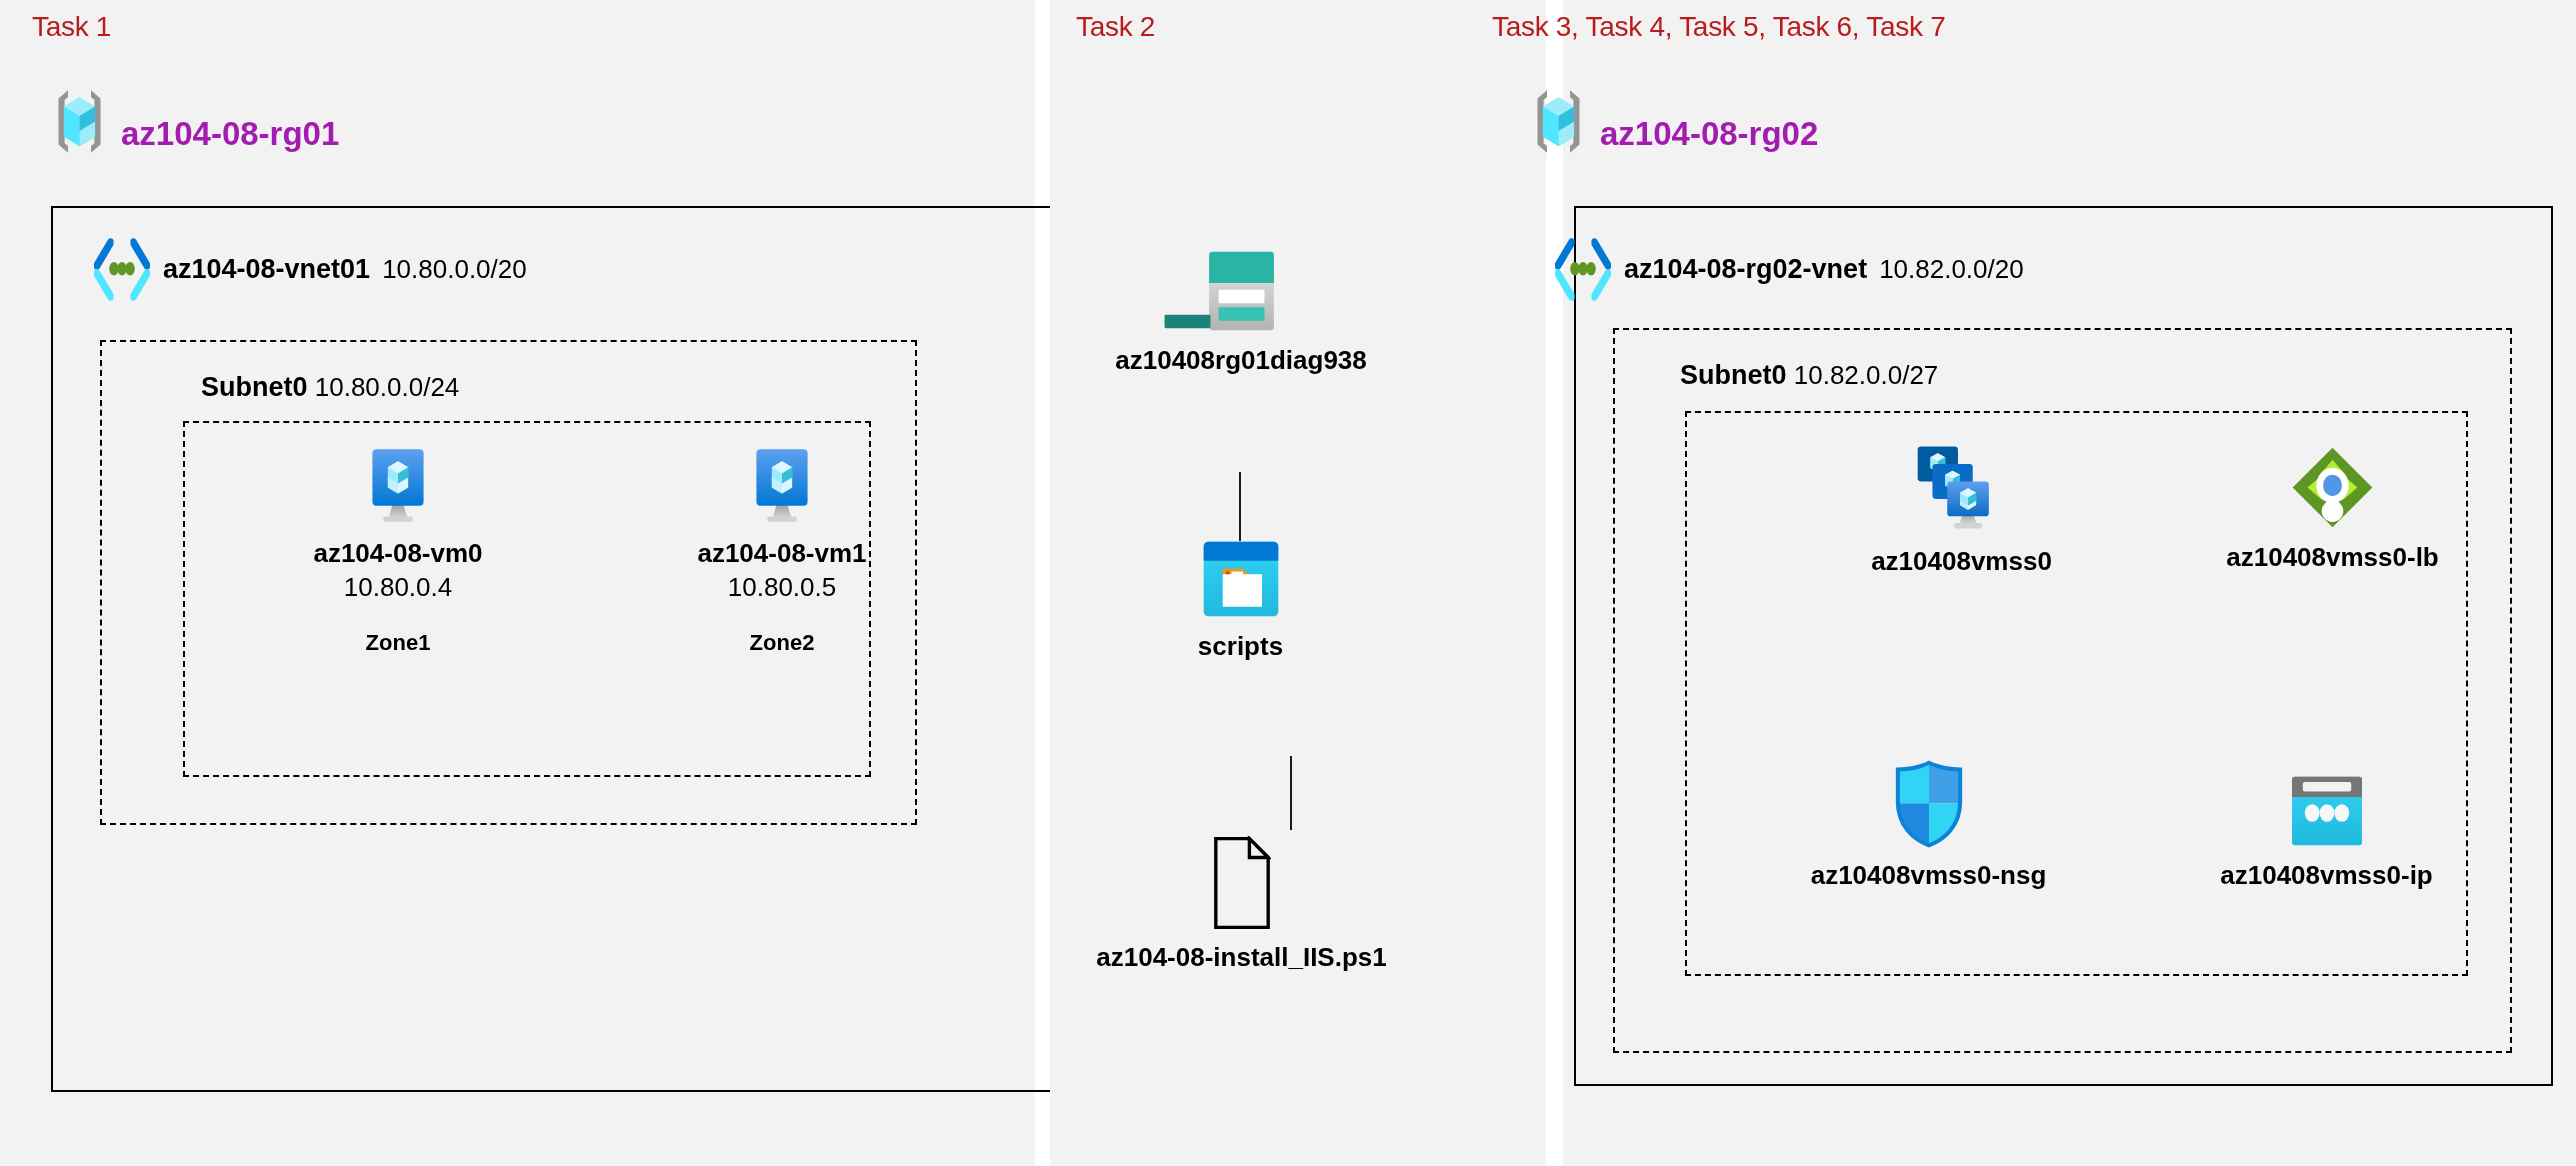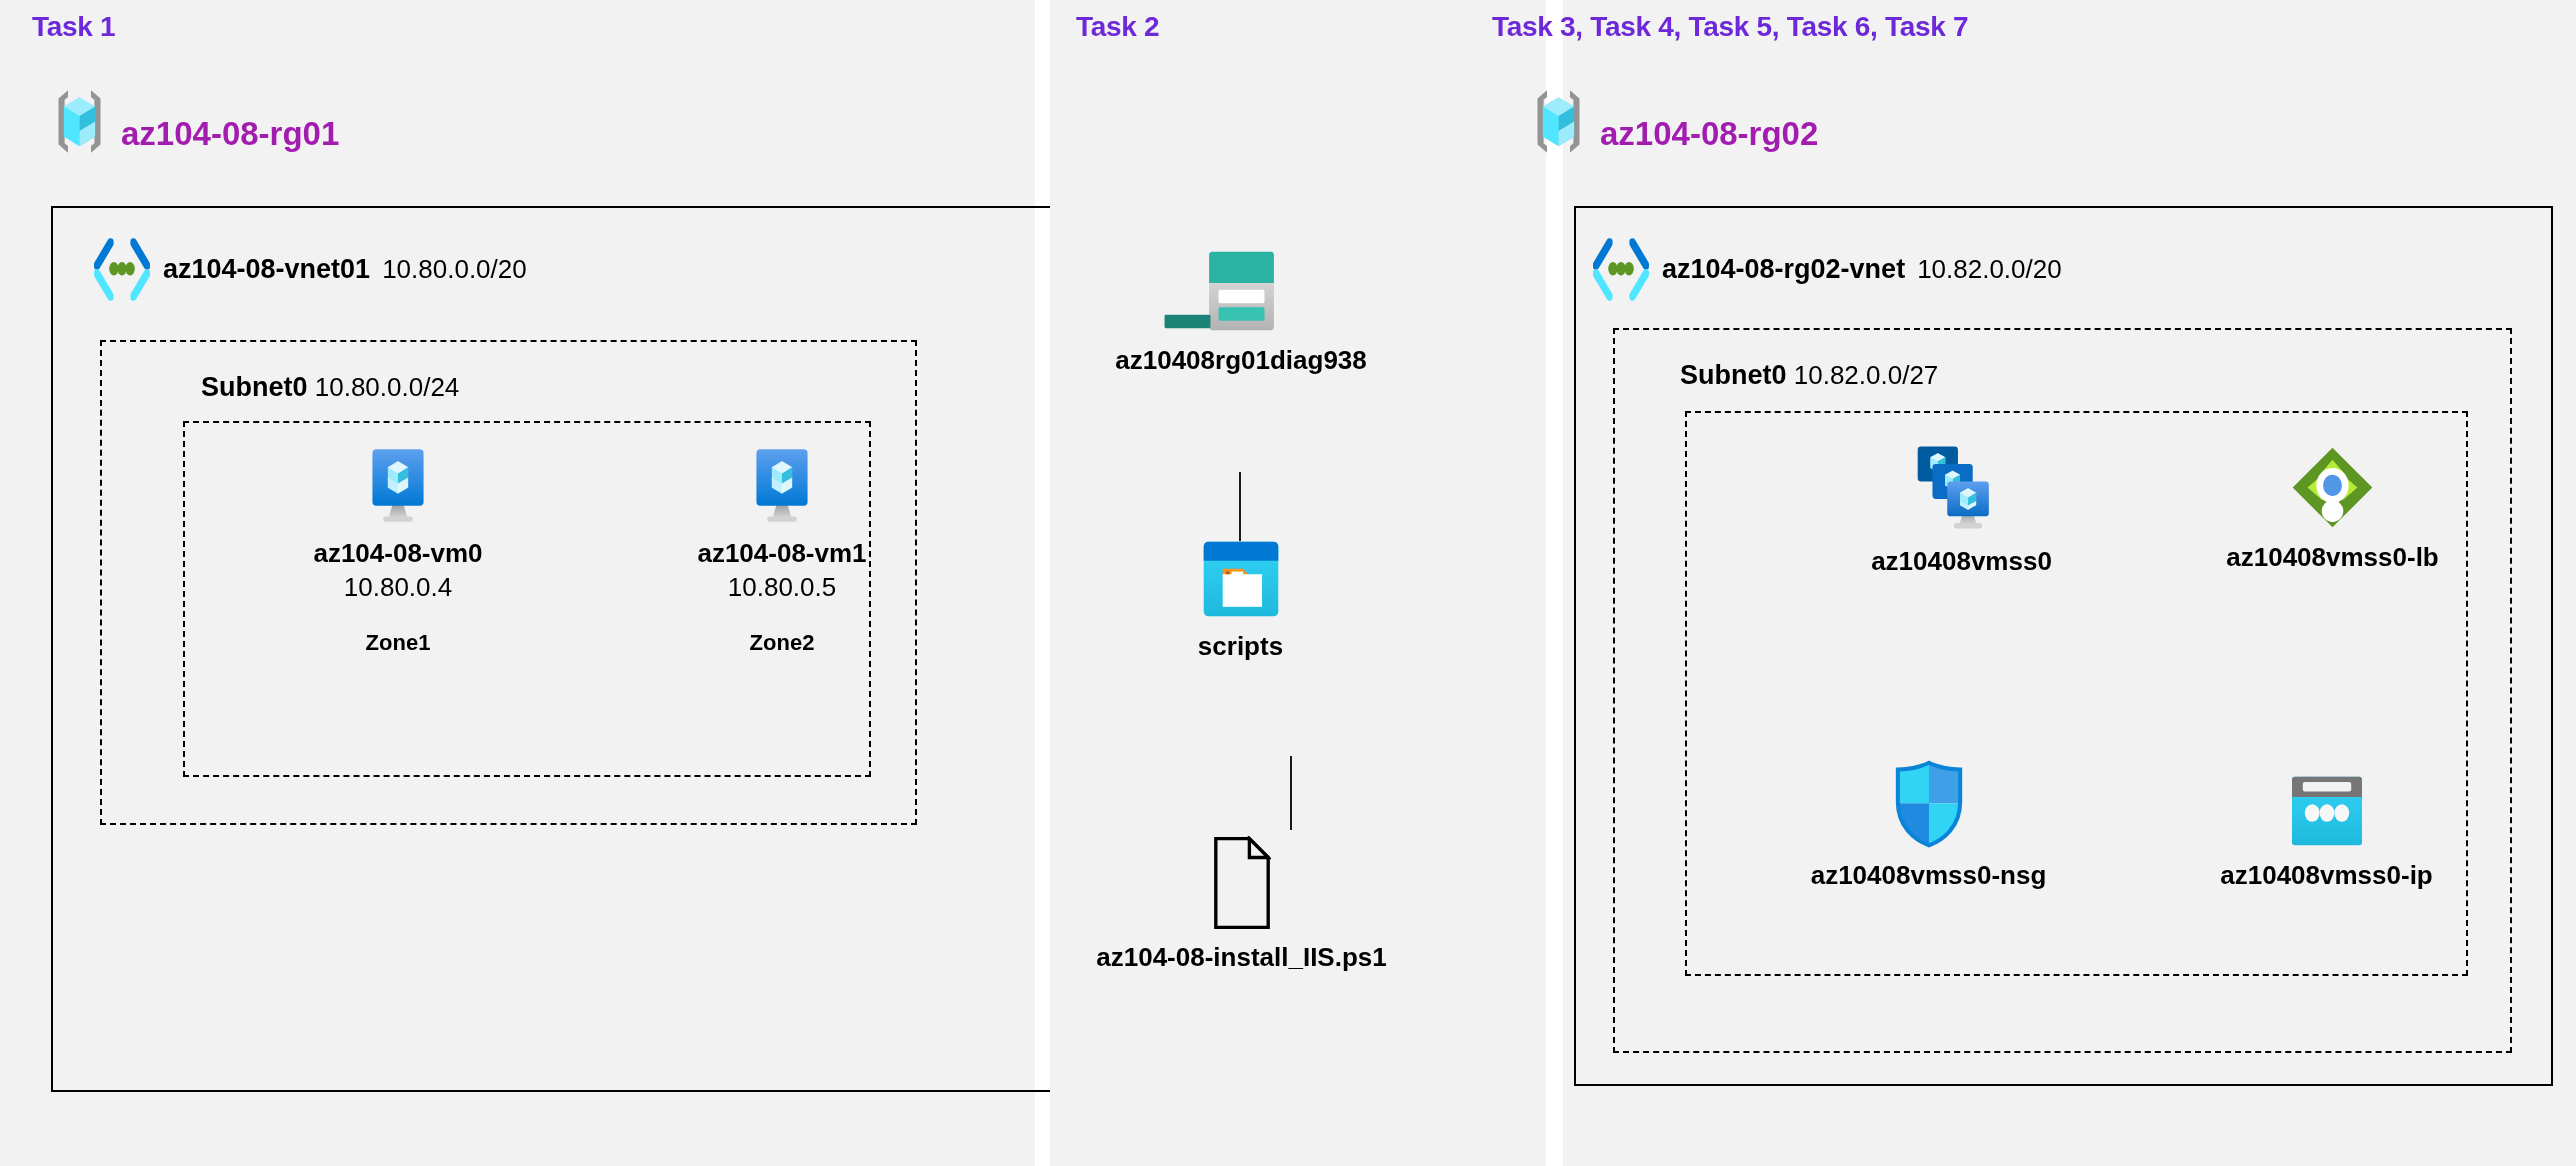--- a/index.html
+++ b/index.html
@@ -8,22 +8,22 @@
     width:2576px;height:1166px;position:relative;overflow:hidden;
     -webkit-font-smoothing:antialiased;
   }
   .panel{position:absolute;background:#f2f2f2;}
   #panel-task1{left:0;top:0;width:1035px;height:1166px;}
   #panel-task2{left:1050px;top:0;width:496px;height:1166px;}
   #panel-task357{left:1563px;top:0;width:1013px;height:1166px;}
 
   .task-heading{
     position:absolute;
-    color:#6d28d9;
-    font-weight:bold;
+    color:#b91c1c;
+    font-weight:normal;
     font-size:28px;
     letter-spacing:-0.3px;
     white-space:nowrap;
     text-align:right;
   }
   #task1-heading{left:32px;top:10.8px;}
   #task2-heading{left:1076px;top:10.8px;}
   #task357-heading{left:1492px;top:10.8px;}
 
   
@@ -32,21 +32,21 @@
   #rg02-row{left:1532px;top:89px;}
   .rg-label{font-size:33px;font-weight:bold;color:#a21caf;white-space:nowrap;margin-top:25px;}
 
   
   .vnet-box{position:absolute;border:2.7px solid #000;background:transparent;box-sizing:border-box;}
   #vnet01-box{left:51px;top:206px;width:1466px;height:886px;}
   #vnet02-box{left:1574px;top:206px;width:979px;height:880px;}
 
   .vnet-row{position:absolute;display:flex;align-items:center;gap:12px;}
   #vnet01-row{left:93px;top:237px;}
-  #vnet02-row{left:1592px;top:237px;align-items:center;}
+  #vnet02-row{left:1554px;top:237px;align-items:center;}
   .vnet-name{font-size:27px;font-weight:bold;color:#000;white-space:nowrap;}
   .vnet-cidr{font-size:26px;font-weight:normal;color:#000;white-space:nowrap;}
 
   
   .dash-box{position:absolute;border:2.7px dashed #000;box-sizing:border-box;}
   #subnet0-left-box{left:100px;top:340px;width:817px;height:485px;}
   #zone-box-left{left:183px;top:421px;width:688px;height:356px;}
   #subnet0-right-box{left:1613px;top:328px;width:899px;height:725px;}
   #vmss-inner-box{left:1685px;top:411px;width:783px;height:565px;}
 

